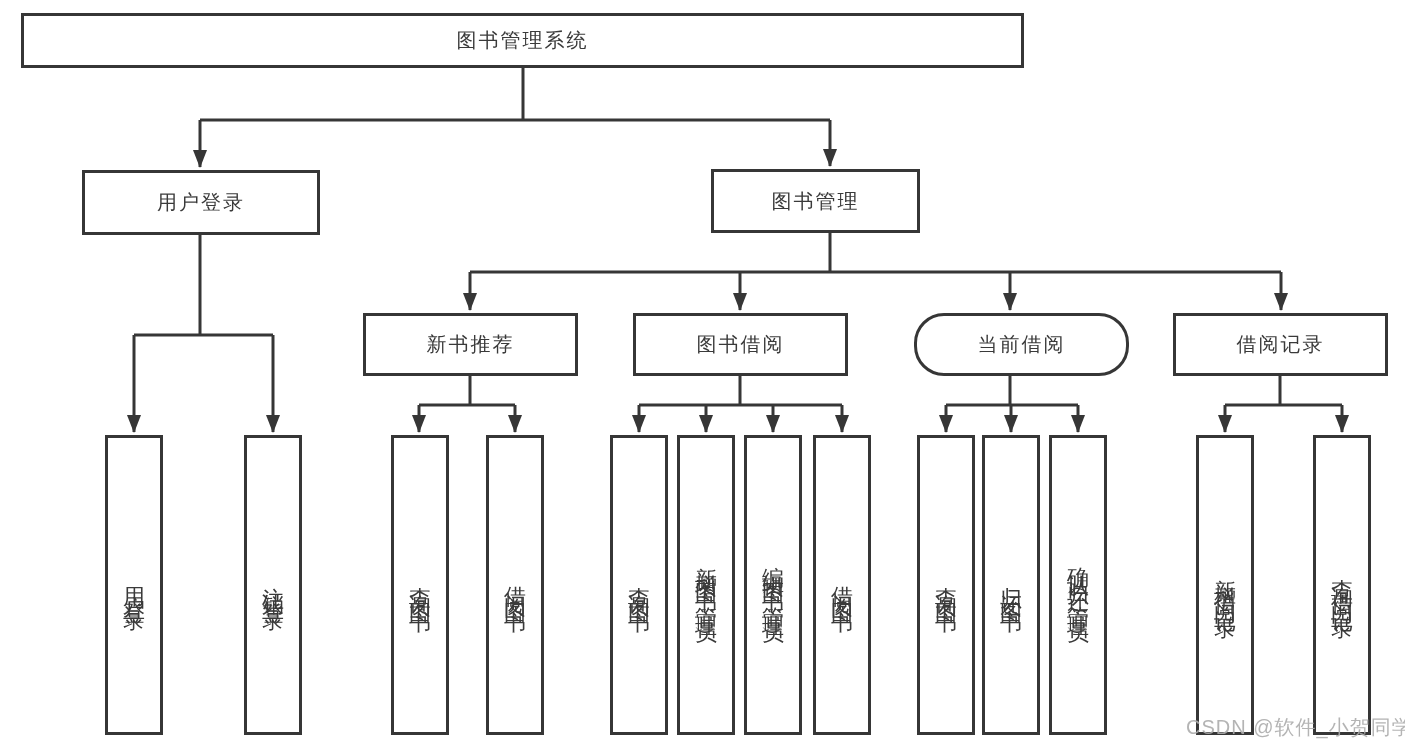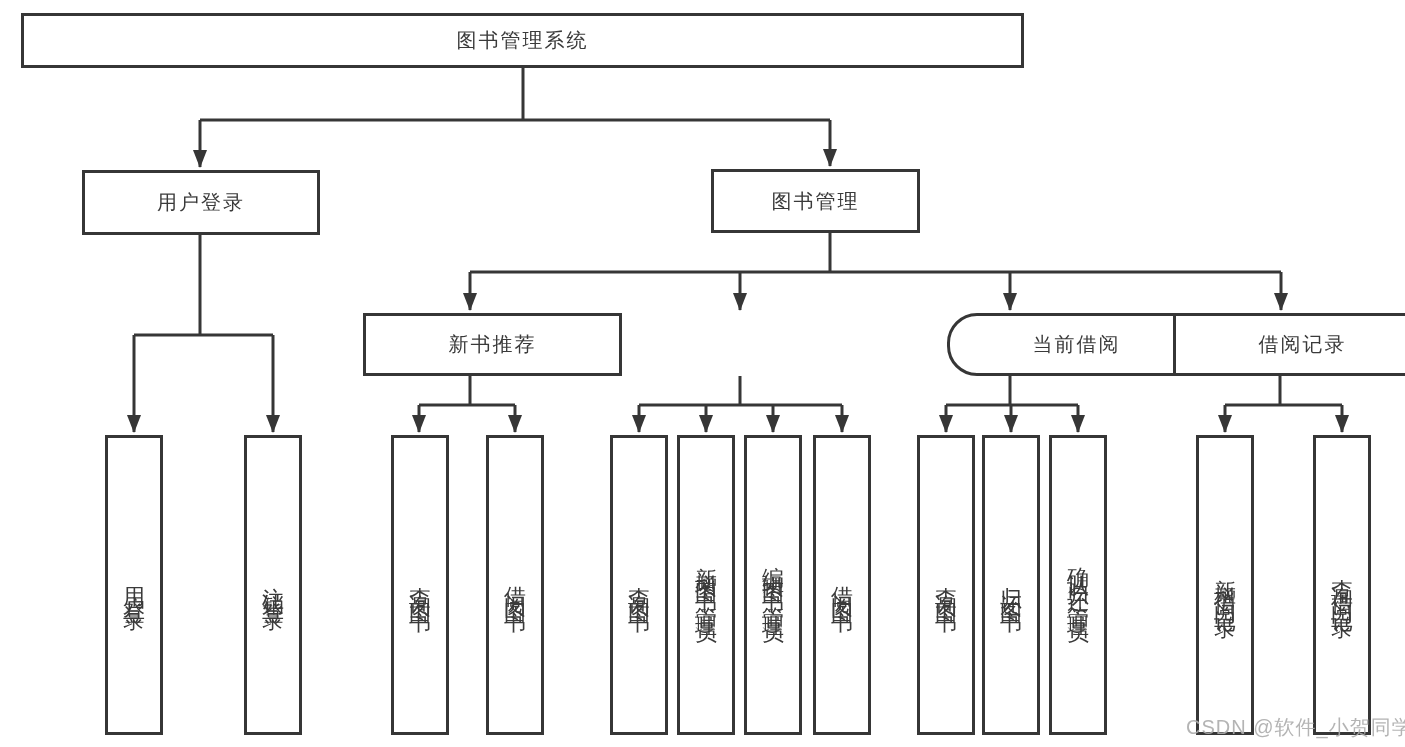--- a/index.html
+++ b/index.html
@@ -33,24 +33,24 @@
     z-index: 2;
   }
   .node-h {
     font-size: 20px;
     letter-spacing: 2px;
     white-space: nowrap;
   }
   .node-root   { left: 21px;  top: 13px;  width: 1003px; height: 55px; }
   .node-lvl2-a { left: 82px;  top: 170px; width: 238px;  height: 65px; }
   .node-lvl2-b { left: 711px; top: 169px; width: 209px;  height: 64px; }
-  .node-lvl3   { top: 313px;  width: 259px; height: 63px; }
+  .node-lvl3   { top: 313px;  width: 215px; height: 63px; }
   .g0 { left: 363px; }
   .g1 { left: 633px; }
-  .g2 { left: 947px; border-radius: 30px; }
+  .g2 { left: 914px; border-radius: 30px; }
   .g3 { left: 1173px; }
   .leaf {
     top: 435px;
     width: 58px;
     height: 300px;
   }
   .leaf span {
     writing-mode: vertical-rl;
     text-orientation: mixed;
     font-size: 22px;
@@ -129,20 +129,23 @@
   <div class="node node-h node-lvl2-a">
     <span>用户登录</span>
   </div>
   <div class="node node-h node-lvl2-b">
     <span>图书管理</span>
   </div>
 
   <div class="node node-h node-lvl3 g0">
     <span>新书推荐</span>
   </div>
+  <div class="node node-h node-lvl3 g1">
+    <span>图书借阅</span>
+  </div>
   <div class="node node-h node-lvl3 g2">
     <span>当前借阅</span>
   </div>
   <div class="node node-h node-lvl3 g3">
     <span>借阅记录</span>
   </div>
 
   <div class="node leaf la0">
     <span>用户登录</span>
   </div>

